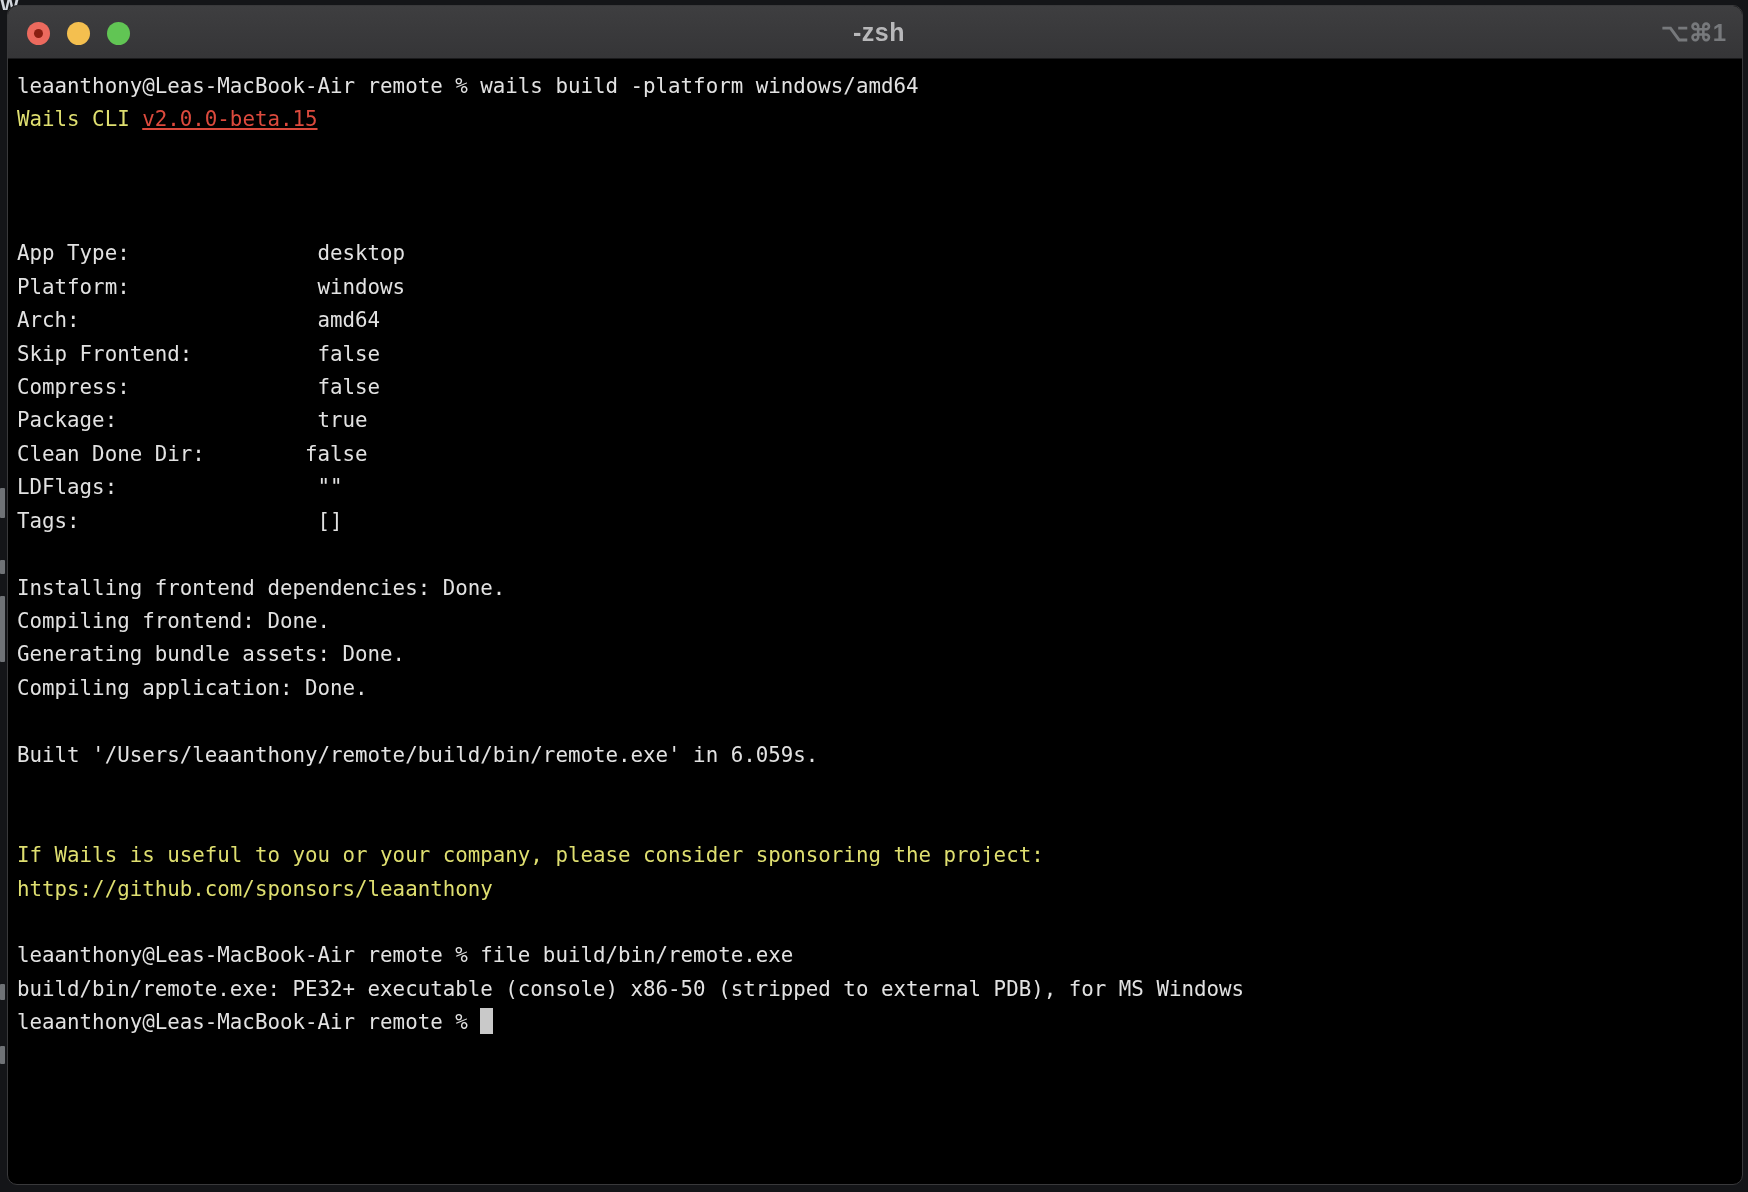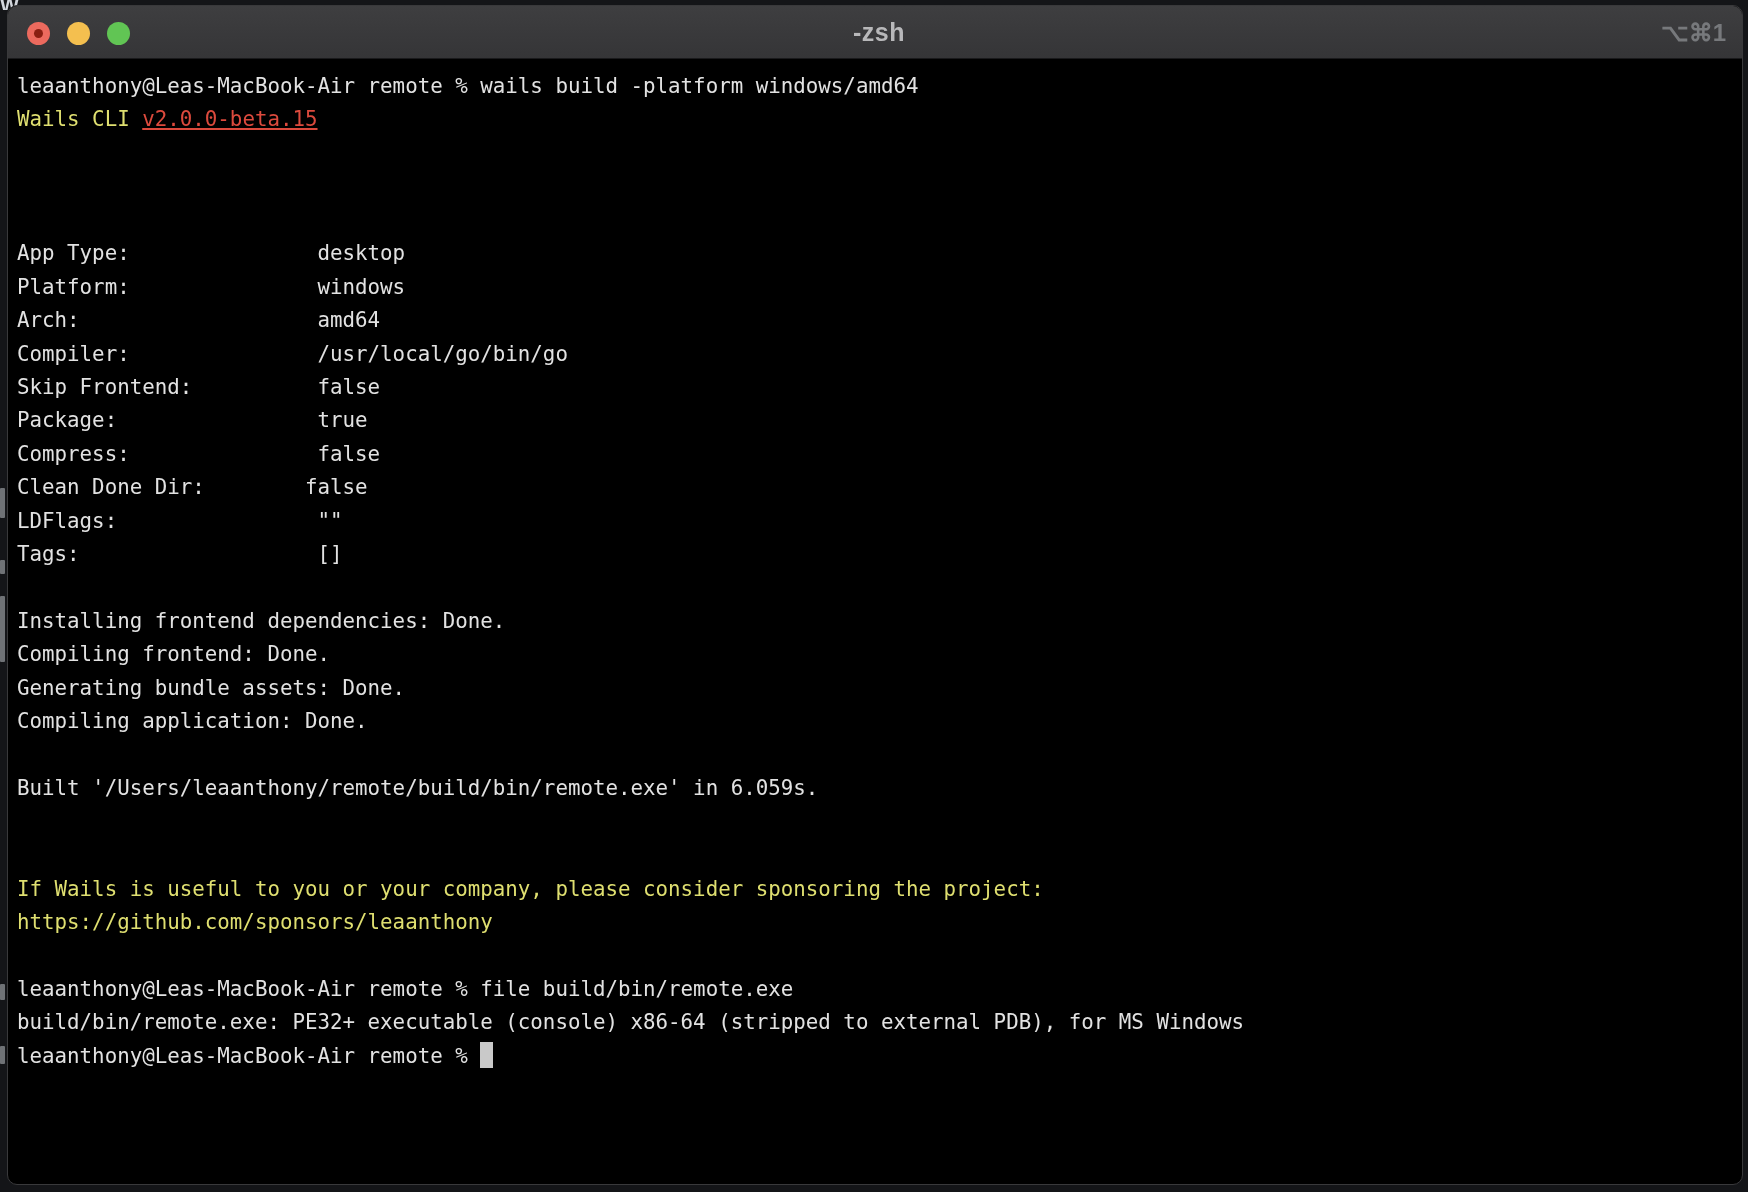--- a/index.html
+++ b/index.html
@@ -151,37 +151,36 @@
 
   <div class="screen">
       <div class="line"><span class="seg-fg">leaanthony@Leas-MacBook-Air remote % wails build -platform windows/amd64</span></div>
       <div class="line"><span class="seg-yellow">Wails CLI </span><span class="seg-red">v2.0.0-beta.15</span></div>
       <div class="line"></div>
       <div class="line"></div>
       <div class="line"></div>
       <div class="line"><span class="seg-fg">App Type:               desktop</span></div>
       <div class="line"><span class="seg-fg">Platform:               windows</span></div>
       <div class="line"><span class="seg-fg">Arch:                   amd64</span></div>
-      <div class="line"><span class="seg-fg">Compiler:               /usr/local/go/bin/go</span></div>
       <div class="line"><span class="seg-fg">Skip Frontend:          false</span></div>
+      <div class="line"><span class="seg-fg">Compress:               false</span></div>
       <div class="line"><span class="seg-fg">Package:                true</span></div>
-      <div class="line"><span class="seg-fg">Compress:               false</span></div>
       <div class="line"><span class="seg-fg">Clean Done Dir:        false</span></div>
       <div class="line"><span class="seg-fg">LDFlags:                ""</span></div>
       <div class="line"><span class="seg-fg">Tags:                   []</span></div>
       <div class="line"></div>
       <div class="line"><span class="seg-fg">Installing frontend dependencies: Done.</span></div>
       <div class="line"><span class="seg-fg">Compiling frontend: Done.</span></div>
       <div class="line"><span class="seg-fg">Generating bundle assets: Done.</span></div>
       <div class="line"><span class="seg-fg">Compiling application: Done.</span></div>
       <div class="line"></div>
       <div class="line"><span class="seg-fg">Built '/Users/leaanthony/remote/build/bin/remote.exe' in 6.059s.</span></div>
       <div class="line"></div>
       <div class="line"></div>
       <div class="line"><span class="seg-yellow">If Wails is useful to you or your company, please consider sponsoring the project:</span></div>
       <div class="line"><span class="seg-yellow">https://github.com/sponsors/leaanthony</span></div>
       <div class="line"></div>
       <div class="line"><span class="seg-fg">leaanthony@Leas-MacBook-Air remote % file build/bin/remote.exe</span></div>
-      <div class="line"><span class="seg-fg">build/bin/remote.exe: PE32+ executable (console) x86-64 (stripped to external PDB), for MS Windows</span></div>
+      <div class="line"><span class="seg-fg">build/bin/remote.exe: PE32+ executable (console) x86-50 (stripped to external PDB), for MS Windows</span></div>
       <div class="line"><span class="seg-fg">leaanthony@Leas-MacBook-Air remote % </span><span class="cursor"></span></div>
     </div>
 
 </div>
 
 </body></html>

